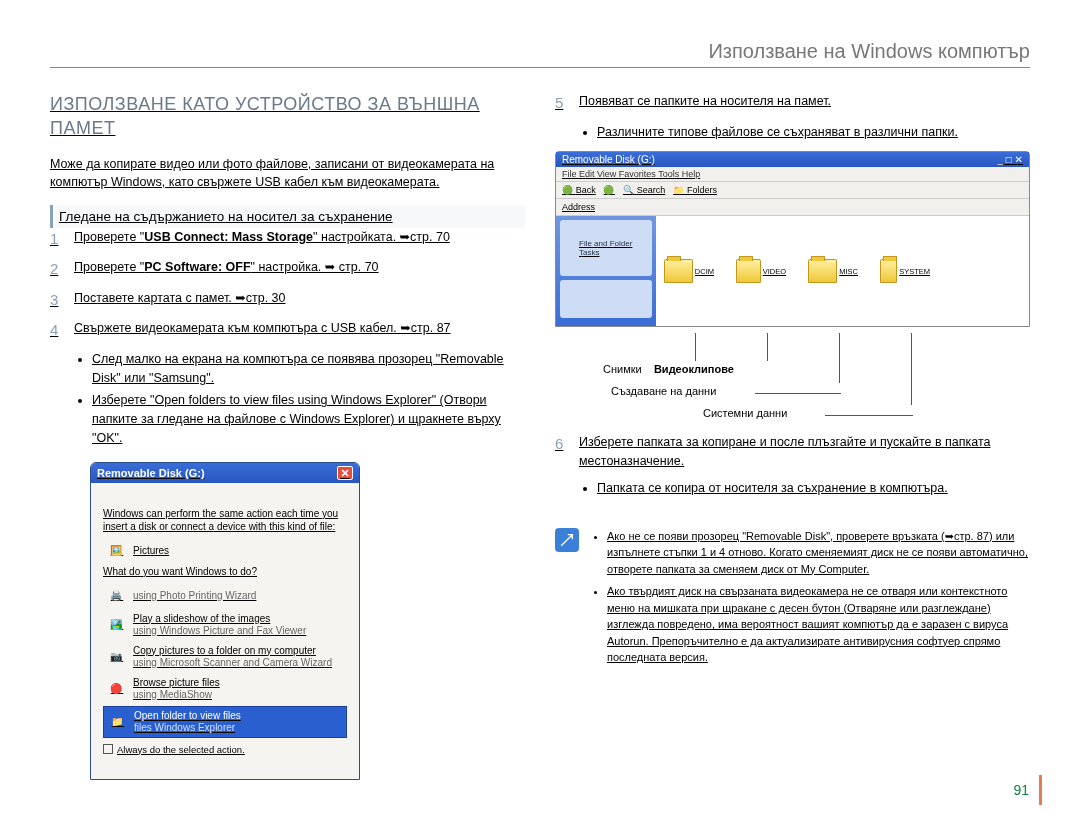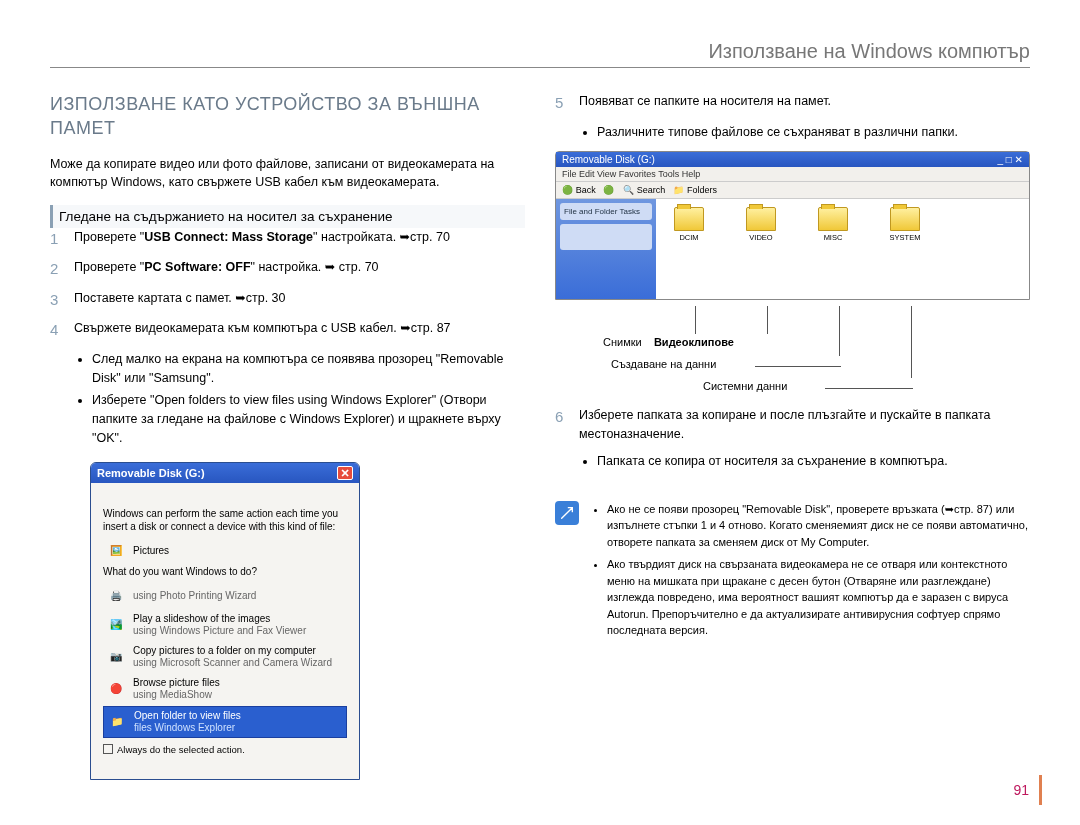--- a/index.html
+++ b/index.html
@@ -24,20 +24,21 @@
   .header-title {
     text-align: right;
     color: #777;
     font-size: 20px;
     padding-bottom: 4px;
   }
   .columns {
     display: flex;
     gap: 30px;
     margin-top: 24px;
+    text-decoration: underline;
   }
   .col {
     flex: 1;
     min-width: 0;
   }
   h2.section-title {
     color: #6a7a8a;
     font-size: 18px;
     font-weight: normal;
     letter-spacing: 0.5px;
@@ -171,32 +172,31 @@
   .exp-tool { padding:3px 6px; border-bottom:1px solid #ccc; background:#f2f0ec; display:flex; gap:8px; align-items:center;}
   .exp-addr { padding:3px 6px; border-bottom:1px solid #ccc; background:#f2f0ec;}
   .exp-body { display:flex; min-height:100px; }
   .exp-side {
     width: 100px;
     background: linear-gradient(#6f97e0,#3a6dd8);
     color:#fff;
     padding:4px;
     font-size:8px;
   }
-  .exp-side .side-box { background:#cfdcf5; color:#234; border-radius:3px; padding:4px; margin-bottom:4px;}
+  .exp-side .side-box { background:#cfdcf5; color:#234; border-radius:3px; padding:19px; margin-bottom:4px;}
   .exp-main {
     flex:1;
     background:#fff;
     padding:8px;
     display:flex;
     gap:22px;
     position: relative;
   }
   .folder {
     display:flex;
-    flex-direction:column;
     align-items:center;
     gap:2px;
     width:50px;
   }
   .folder .ficon {
     width:30px; height:24px;
     background: linear-gradient(#fff0a0,#f0c838);
     border-radius:2px 2px 0 0;
     border:1px solid #c09820;
     position:relative;
@@ -240,21 +240,21 @@
   }
   .note-icon svg { width:16px; height:16px; }
   .note ul { list-style: disc; padding-left: 18px; margin:0; }
   .note li { margin-bottom: 6px; }
 
   .page-num {
     position: absolute;
     bottom: 20px;
     right: 38px;
     font-size: 14px;
-    color: #be185d;
+    color: #15803d;
     border-right: 3px solid #e08050;
     padding-right: 10px;
     height: 30px;
     display:flex;
     align-items:center;
   }
 </style>
 </head>
 <body>
 
@@ -354,20 +354,23 @@
         <div class="exp-title">
           <span>Removable Disk (G:)</span>
           <span>_ □ ✕</span>
         </div>
         <div class="exp-menu">File   Edit   View   Favorites   Tools   Help</div>
         <div class="exp-tool">
           <span>🟢 <span>Back</span></span>
           <span>🟢</span>
           <span>🔍 <span>Search</span></span>
           <span>📁 <span>Folders</span></span>
+        </div>
+        <div class="exp-addr">
+          <span>Address</span>
         </div>
         <div class="exp-body">
           <div class="exp-side">
             <div class="side-box">File and Folder Tasks</div>
             <div class="side-box" style="height:26px;"></div>
           </div>
           <div class="exp-main">
             <div class="folder">
               <div class="ficon"></div>
               <div class="folder-label">DCIM</div>

